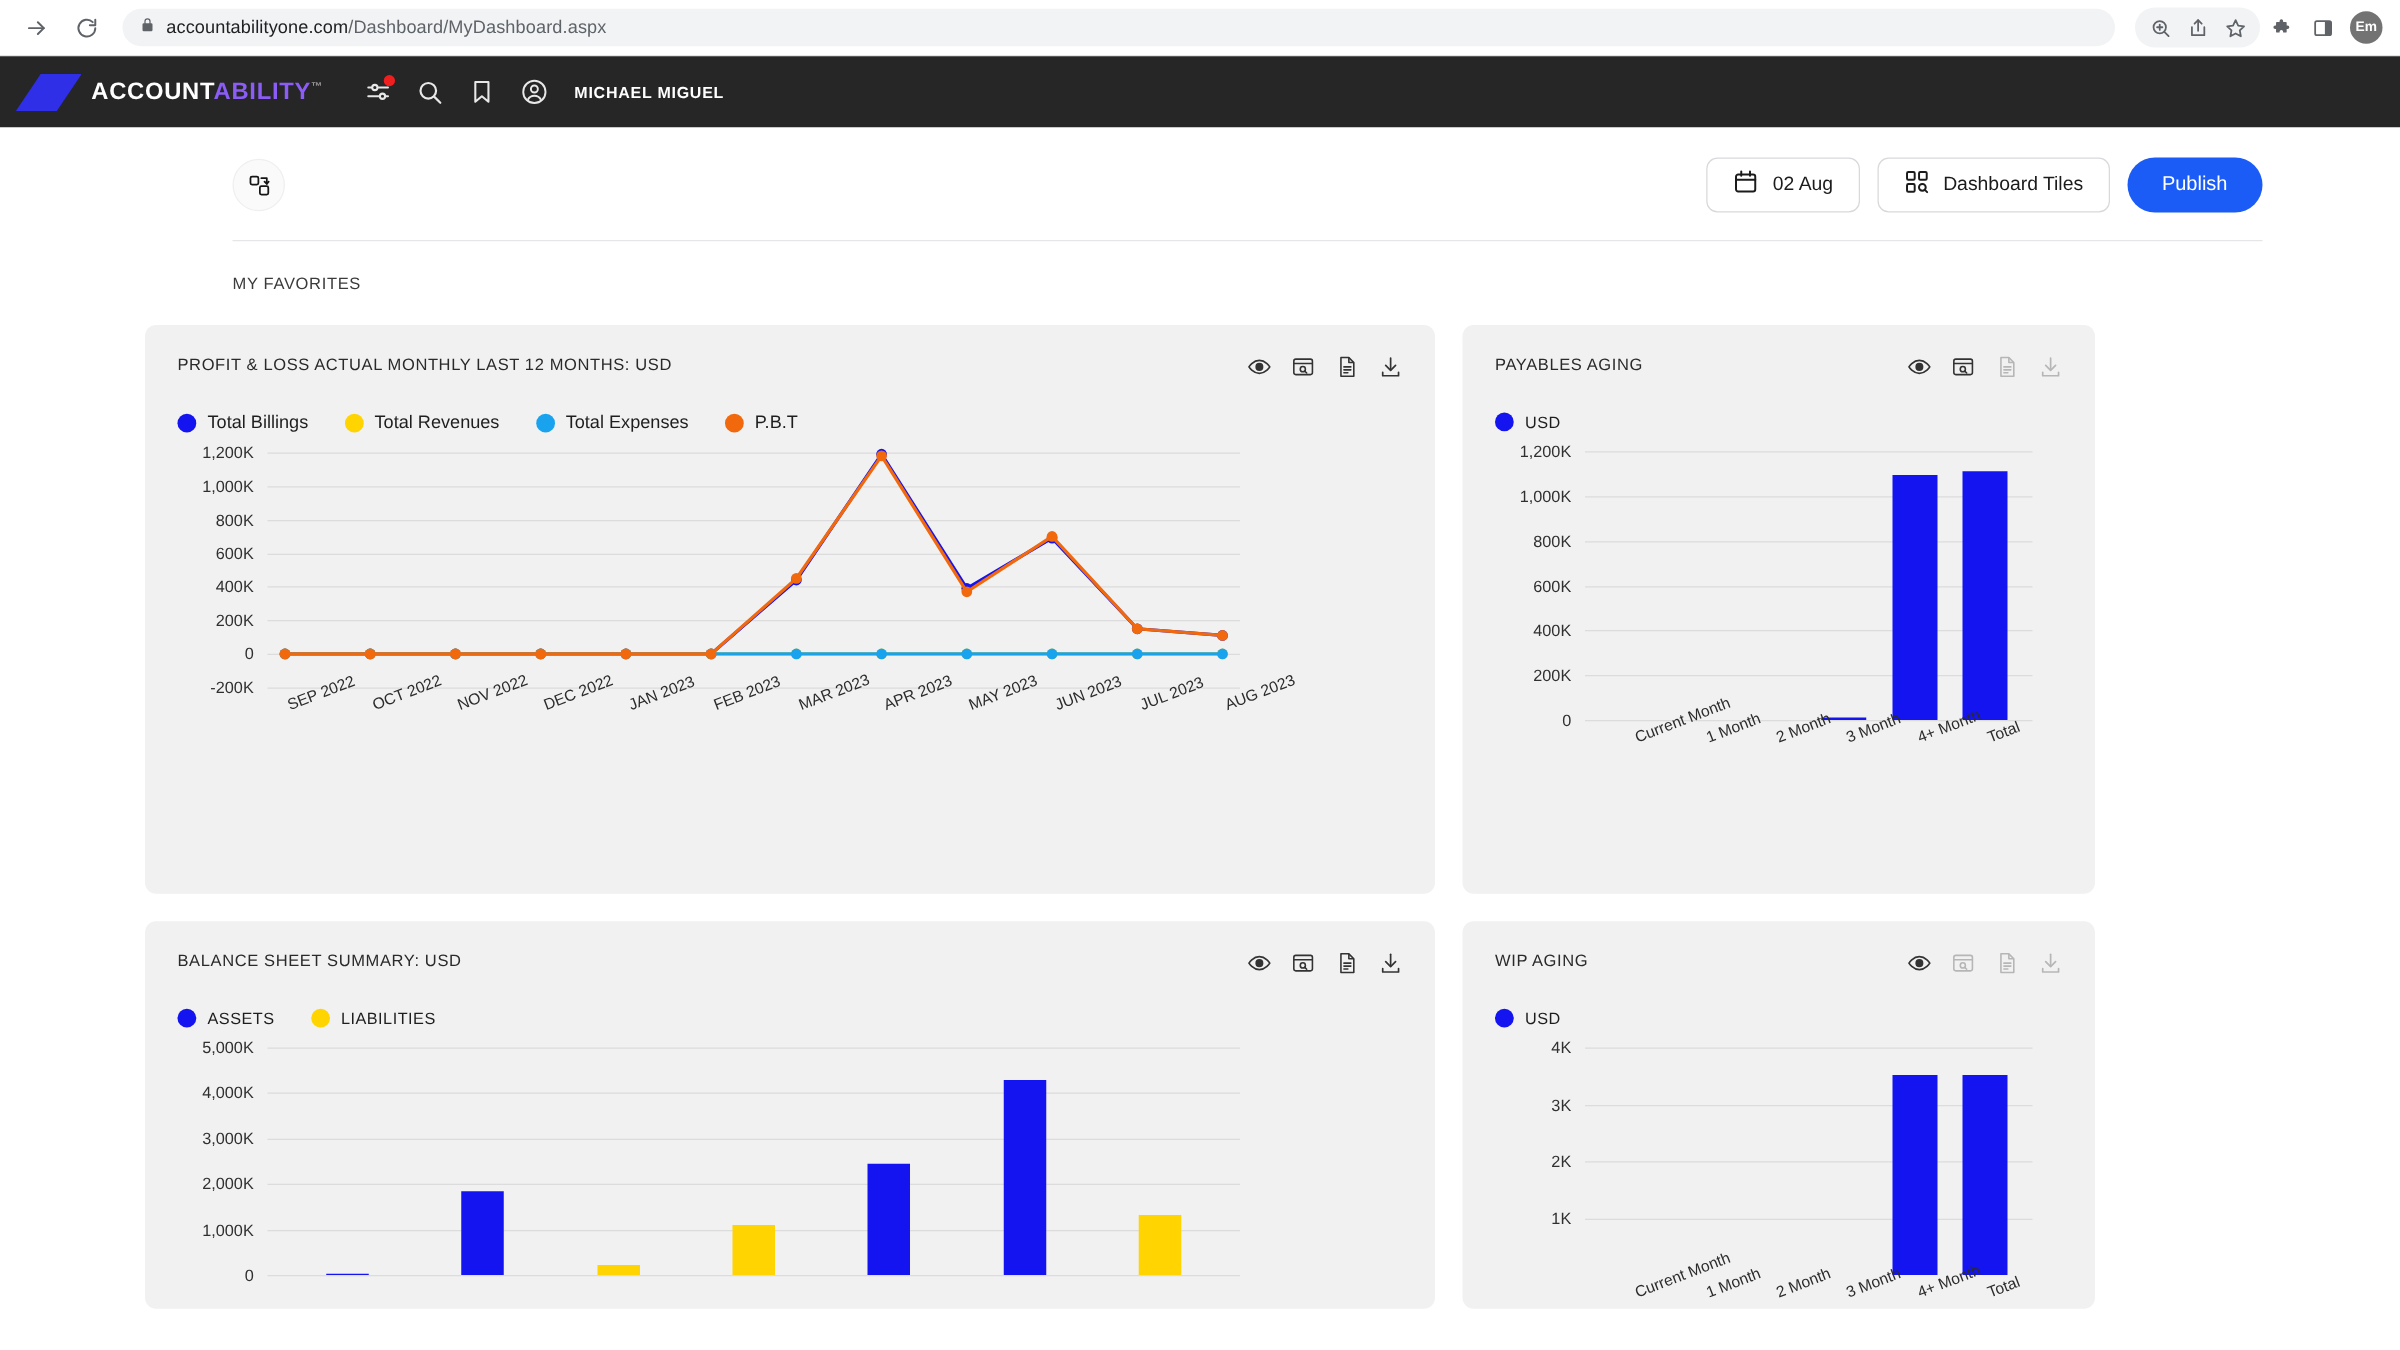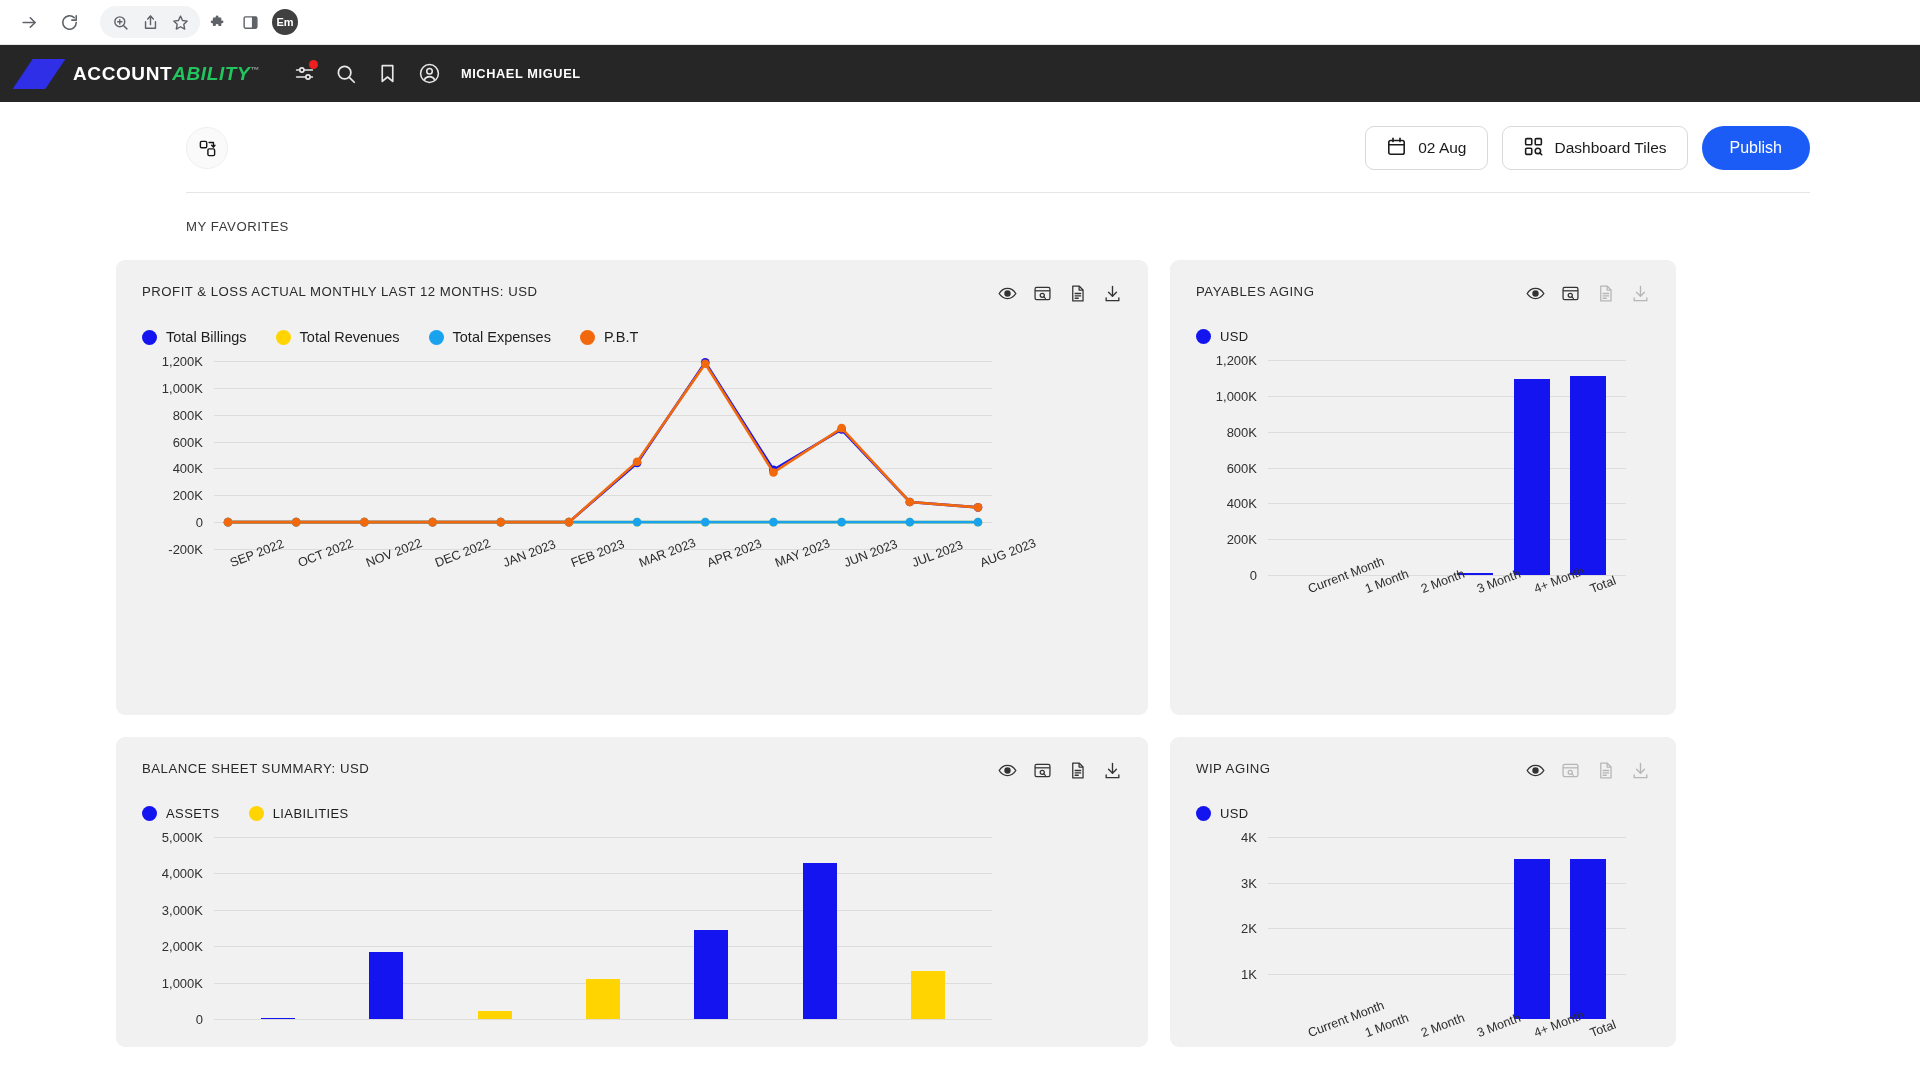--- a/index.html
+++ b/index.html
@@ -31,39 +31,39 @@
   .omnibox .url { font-size: 14.5px; color: #202124; white-space: nowrap; letter-spacing: .1px;}
   .omnibox .url .dim { color: #5f6368; }
   .browser-right { display: flex; align-items: center; gap: 4px; margin-left: 6px; }
   .chip-group {
     display: flex; align-items: center; gap: 2px;
     background: #f1f3f4; border-radius: 16px; padding: 2px 6px;
   }
   .ticon { width: 28px; height: 28px; display: flex; align-items: center; justify-content: center; color: #5f6368; }
   .profile-pill {
     width: 26px; height: 26px; border-radius: 50%;
-    background: #404040; color: #fff; font-size: 11px; font-weight: bold;
+    background: #737373; color: #fff; font-size: 11px; font-weight: bold;
     display: flex; align-items: center; justify-content: center;
     margin-left: 4px;
   }
 
   
   .appnav {
     height: 57px; background: #262626;
     display: flex; align-items: center;
     padding: 0 22px 0 18px;
   }
   .brand { display: flex; align-items: center; gap: 13px; margin-right: 34px; }
   .logo-diamond {
     width: 42px; height: 30px; background: #2f2fe8;
     transform: skewX(-20deg);
     clip-path: polygon(22% 0%, 100% 0%, 78% 100%, 0% 100%);
   }
   .brand-text { font-size: 19px; font-weight: 700; letter-spacing: .6px; color: #ffffff; position: relative; }
-  .brand-text .t2 { color: #22c55e; font-style: italic; }
+  .brand-text .t2 { color: #8b5cf6; }
   .brand-text .tm { font-size: 9px; vertical-align: super; color:#9a9a9a; }
   .menu { display: flex; align-items: center; gap: 0; flex: 1 1 auto; }
   .menu-item {
     color: #ffffff; font-size: 12.8px; font-weight: 700;
     letter-spacing: .7px; padding: 8px 20px; white-space: nowrap;
   }
   .nav-right { display: flex; align-items: center; gap: 20px; }
   .nav-ico { color: #e8e8e8; display: flex; align-items: center; position: relative; }
   .badge-dot {
     position: absolute; top: -3px; right: -3px;
@@ -148,20 +148,28 @@
     <svg width="19" height="19" viewBox="0 0 24 24" fill="none" stroke="currentColor" stroke-width="2" stroke-linecap="round" stroke-linejoin="round">
         <line x1="4" y1="12" x2="19" y2="12"></line>
         <polyline points="13 6 19 12 13 18"></polyline>
       </svg>
   </div>
   <div class="nav-btn">
     <svg width="19" height="19" viewBox="0 0 24 24" fill="none" stroke="currentColor" stroke-width="2" stroke-linecap="round" stroke-linejoin="round">
         <path d="M20.5 12a8.5 8.5 0 1 1-2.6-6.1"></path>
         <polyline points="20.5 3.5 20.5 9 15 9"></polyline>
       </svg>
+  </div>
+  <div class="omnibox">
+    <span>
+      <svg width="12" height="14" viewBox="0 0 24 24" fill="#5f6368">
+          <path d="M12 1a5 5 0 0 0-5 5v3H6a2 2 0 0 0-2 2v9a2 2 0 0 0 2 2h12a2 2 0 0 0 2-2v-9a2 2 0 0 0-2-2h-1V6a5 5 0 0 0-5-5zm0 2a3 3 0 0 1 3 3v3H9V6a3 3 0 0 1 3-3z"></path>
+        </svg>
+    </span>
+    <span class="url"><span>accountabilityone.com</span><span class="dim">/Dashboard/MyDashboard.aspx</span></span>
   </div>
   <div class="browser-right">
     <div class="chip-group">
       <div class="ticon">
         <svg width="17" height="17" viewBox="0 0 24 24" fill="none" stroke="currentColor" stroke-width="2">
             <circle cx="11" cy="11" r="7"></circle>
             <line x1="16.5" y1="16.5" x2="21" y2="21" stroke-linecap="round"></line>
             <line x1="8" y1="11" x2="14" y2="11" stroke-linecap="round"></line>
             <line x1="11" y1="8" x2="11" y2="14" stroke-linecap="round"></line>
           </svg>

